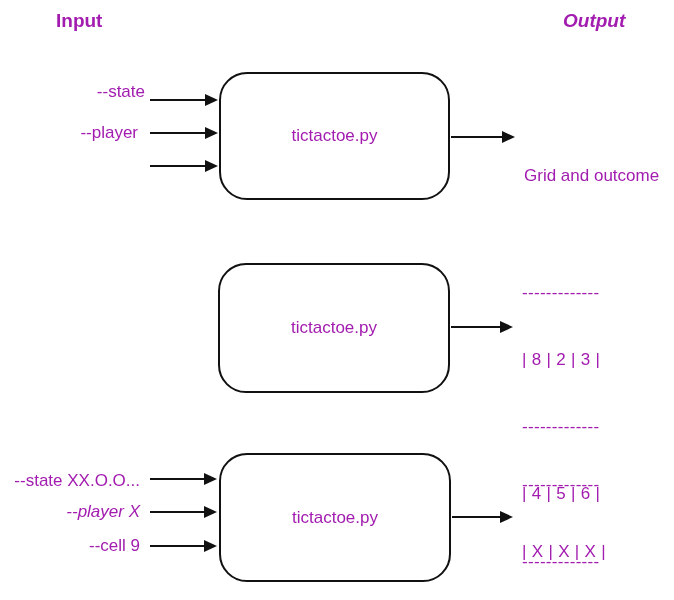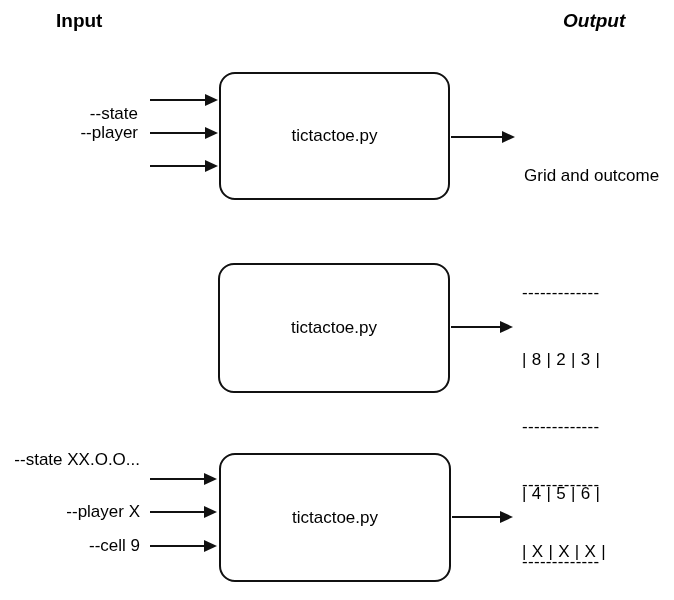--- a/index.html
+++ b/index.html
@@ -1,45 +1,45 @@
 <!DOCTYPE html>
 <html><head>
 <meta charset="utf-8">
 <style>
   html,body{margin:0;padding:0;background:#ffffff;}
   .canvas{
     position:relative;width:674px;height:600px;background:#ffffff;
-    overflow:hidden;font-family:"Liberation Sans",sans-serif;color:#000000;
+    overflow:hidden;font-family:"Liberation Sans",sans-serif;color:#a21caf;
   }
   .hdr{position:absolute;font-size:19px;font-weight:bold;line-height:22px;white-space:nowrap;}
   .ilabel{position:absolute;font-size:17px;line-height:20px;height:20px;text-align:right;white-space:nowrap;}
   .otext{position:absolute;font-size:17px;line-height:20px;white-space:nowrap;}
   .pbox{
-    position:absolute;border:2px solid #111111;border-radius:16px;background:#ffffff;
+    position:absolute;border:2px solid #111111;border-radius:28px;background:#ffffff;
     display:flex;align-items:center;justify-content:center;box-sizing:border-box;
   }
   .pbox span{font-size:17px;white-space:nowrap;}
   .hline{position:absolute;height:2px;background:#111111;}
   .ahead{
     position:absolute;width:0;height:0;
     border-top:6px solid transparent;border-bottom:6px solid transparent;
     border-left:13px solid #111111;
   }
   .grid{position:absolute;font-size:17px;line-height:22.4px;letter-spacing:0.3px;white-space:pre;}
   .grid div{height:22.4px;}
 </style>
 </head>
 <body>
 
 <div class="canvas">
 
   <div class="hdr" style="left:56px;top:10px;">Input</div>
   <div class="hdr" style="left:563px;top:10px;font-style:italic;">Output</div>
 
-  <div class="ilabel" style="left:0;top:104px;width:138px;">--state</div>
+  <div class="ilabel" style="left:0;top:82px;width:138px;padding-left:7px;">--state</div>
   <div class="ilabel" style="left:0;top:123px;width:138px;">--player</div>
 
   <div class="hline" style="left:150px;top:99px;width:57px;"></div>
   <div class="ahead" style="left:205px;top:94px;"></div>
   <div class="hline" style="left:150px;top:132px;width:57px;"></div>
   <div class="ahead" style="left:205px;top:127px;"></div>
   <div class="hline" style="left:150px;top:165px;width:57px;"></div>
   <div class="ahead" style="left:205px;top:160px;"></div>
 
   <div class="pbox" style="left:219px;top:72px;width:231px;height:128px;">
@@ -61,22 +61,22 @@
     <div>-------------</div>
     <div>| 8 | 2 | 3 |</div>
     <div>-------------</div>
     <div>| 4 | 5 | 6 |</div>
     <div>-------------</div>
     
     
     
   </div>
 
-  <div class="ilabel" style="left:0;top:450px;width:140px;">--state XX.O.O...</div>
-  <div class="ilabel" style="left:0;top:502px;width:140px;">--player X</div>
+  <div class="ilabel" style="left:0;top:471px;width:140px;">--state XX.O.O...</div>
+  <div class="ilabel" style="left:0;top:502px;width:140px;font-style:italic;">--player X</div>
   <div class="ilabel" style="left:0;top:536px;width:140px;">--cell 9</div>
 
   <div class="hline" style="left:150px;top:478px;width:56px;"></div>
   <div class="ahead" style="left:204px;top:473px;"></div>
   <div class="hline" style="left:150px;top:511px;width:56px;"></div>
   <div class="ahead" style="left:204px;top:506px;"></div>
   <div class="hline" style="left:150px;top:545px;width:56px;"></div>
   <div class="ahead" style="left:204px;top:540px;"></div>
 
   <div class="pbox" style="left:219px;top:453px;width:232px;height:129px;">

